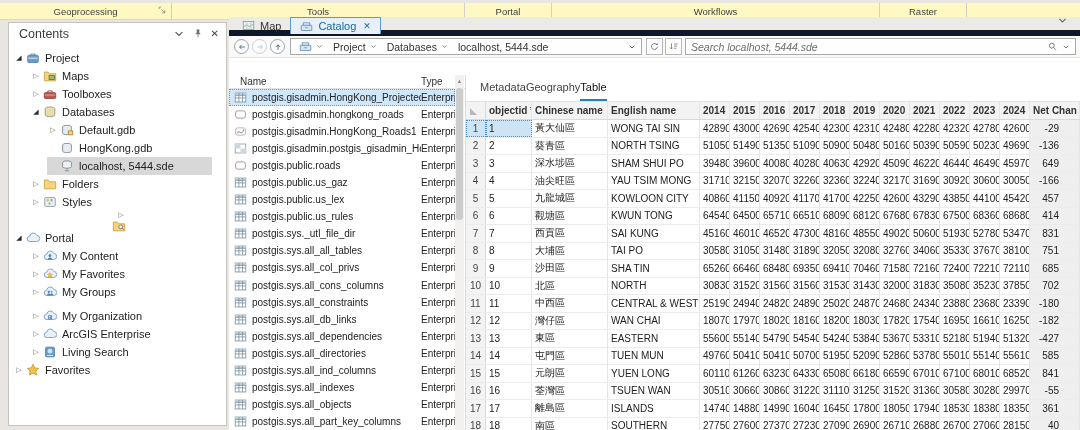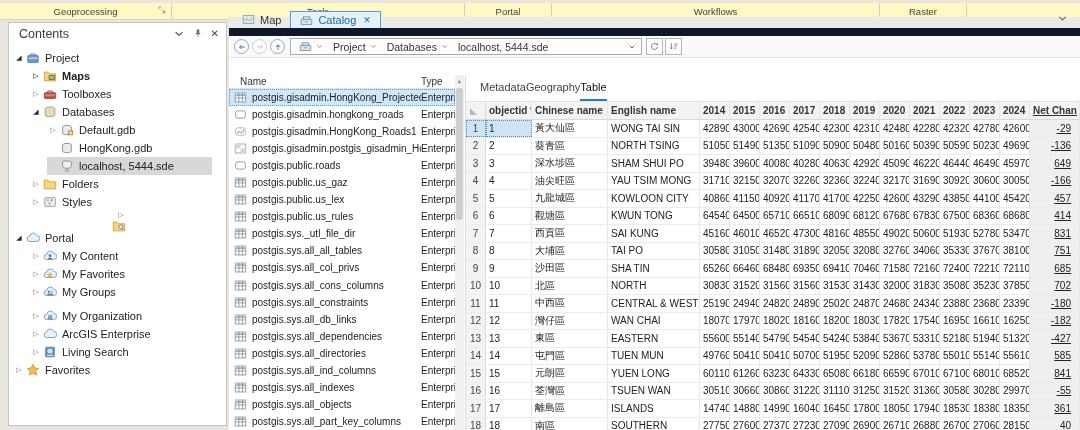--- a/index.html
+++ b/index.html
@@ -31,22 +31,22 @@
   .tree { padding-top:4px; font-size:11px; color:#222; }
   .tree-row { height:18px; display:flex; align-items:center; margin-right:14px; white-space:nowrap; }
   .tree-row.sel { background:#d8d8d8; }
   .expander { width:12px; text-align:center; font-size:7px; color:#6b6b6b; flex:none; }
   .expander.open { color:#2b2b2b; }
   .tree-ic { width:14px; height:14px; margin:0 5px 0 1px; }
   .tree-label { overflow:hidden; }
 
   
   .catalog { position:absolute; left:229px; top:17px; right:0; bottom:0; background:#fff; }
-  .tabstrip { height:19px; background:#eceae6; border-bottom:8px solid #0f172a;
-    display:flex; align-items:flex-end; padding-left:4px; position:relative; }
+  .tabstrip { height:19px; background:#eceae6; border-bottom:6px solid #0f172a;
+    display:flex; padding-left:4px; position:relative; }
   .vtab { height:17px; display:flex; align-items:center; gap:5px; padding:0 9px;
     font-size:11px; color:#333; }
   .vtab .ic { width:13px; height:13px; }
   .vtab.active { background:#e7f0f8; border:1px solid #5b9bd5; border-bottom:none; color:#14699f; }
   .vtab .close { font-size:9px; color:#14699f; margin-left:2px; }
   .ribbon-chevron { position:absolute; right:12px; bottom:4px; width:11px; height:11px; color:#666; }
 
   
   .toolbar { height:22px; display:flex; align-items:center; padding:0 4px 0 5px;
     background:#fbfaf9; border-bottom:1px solid #e6e4e1; }
@@ -105,21 +105,21 @@
     font-weight:bold; color:#333; }
   .g-row { display:flex; height:17.5px; border-bottom:1px solid #ececec; background:#fff; }
   .g-cell { padding:0 3px; border-right:1px solid #e6e6e6; overflow:hidden; white-space:nowrap;
     display:flex; align-items:center; }
   .corner { width:20px; background:#f3f3f3; border-right:1px solid #d9d9d9; position:relative; }
   .corner-tri { position:absolute; left:4px; bottom:4px; width:0; height:0;
     border-bottom:7px solid #b9b9b9; border-right:7px solid transparent; }
   .rownum { width:20px; background:#f3f3f3; border-right:1px solid #d9d9d9; color:#444;
     justify-content:center; padding:0; }
   .c-obj { width:46px; } .c-chn { width:76px; } .c-eng { width:92px; } .c-yr { width:30px; }
-  .c-net { width:50px; justify-content:flex-end; padding-right:8px; background:#efefef;text-decoration:underline; }
+  .c-net { width:50px; justify-content:flex-end; padding-right:20px; background:#efefef; }
   .g-header .c-net { justify-content:flex-start; background:#f3f3f3; }
   .selcell { background:#cde4f7 !important; outline:1px dotted #4a90c4; outline-offset:-1px; }
 </style>
 </head>
 <body>
 
 <svg width="0" height="0" style="position:absolute">
   <defs>
     <symbol id="sym-briefcase" viewBox="0 0 16 16">
         <path d="M5.5 5V3.5h5V5" fill="none" stroke="#4d7ba6"></path>
@@ -302,21 +302,21 @@
       </span>
     </div>
     <div class="tree">
         <div class="tree-row" style="margin-left: 4px;">
           <span class="expander open">◢</span>
           <svg class="ic tree-ic" viewBox="0 0 16 16">
             <use href="#sym-briefcase"></use>
           </svg>
           <span class="tree-label">Project</span>
         </div>
-        <div class="tree-row" style="margin-left: 21px; font-weight: bold;">
+        <div class="tree-row" style="margin-left: 21px;">
           <span class="expander">▷</span>
           <svg class="ic tree-ic" viewBox="0 0 16 16">
             <use href="#sym-folder-map"></use>
           </svg>
           <span class="tree-label">Maps</span>
         </div>
         <div class="tree-row" style="margin-left: 21px;">
           <span class="expander">▷</span>
           <svg class="ic tree-ic" viewBox="0 0 16 16">
             <use href="#sym-toolbox"></use>
@@ -503,20 +503,29 @@
           <svg class="ic" viewBox="0 0 16 16">
             <use href="#sym-refresh"></use>
           </svg>
         </div>
       <div class="toolbtn">
           <svg class="ic" viewBox="0 0 16 16">
             <use href="#sym-sort"></use>
           </svg>
         </div>
 
+      <div class="searchbox">
+        <input type="text" placeholder="Search localhost, 5444.sde" style="">
+        <svg class="ic" viewBox="0 0 16 16">
+            <use href="#sym-search"></use>
+          </svg>
+        <svg class="ic chv" viewBox="0 0 16 16">
+            <use href="#sym-chevron"></use>
+          </svg>
+      </div>
     </div>
 
     <div class="split">
       <div class="listpane">
         <div class="list-header">
           <span class="lh-name">Name</span>
           <span class="lh-type">Type</span>
         </div>
         <div class="list-rows">
             <div class="list-row sel">

